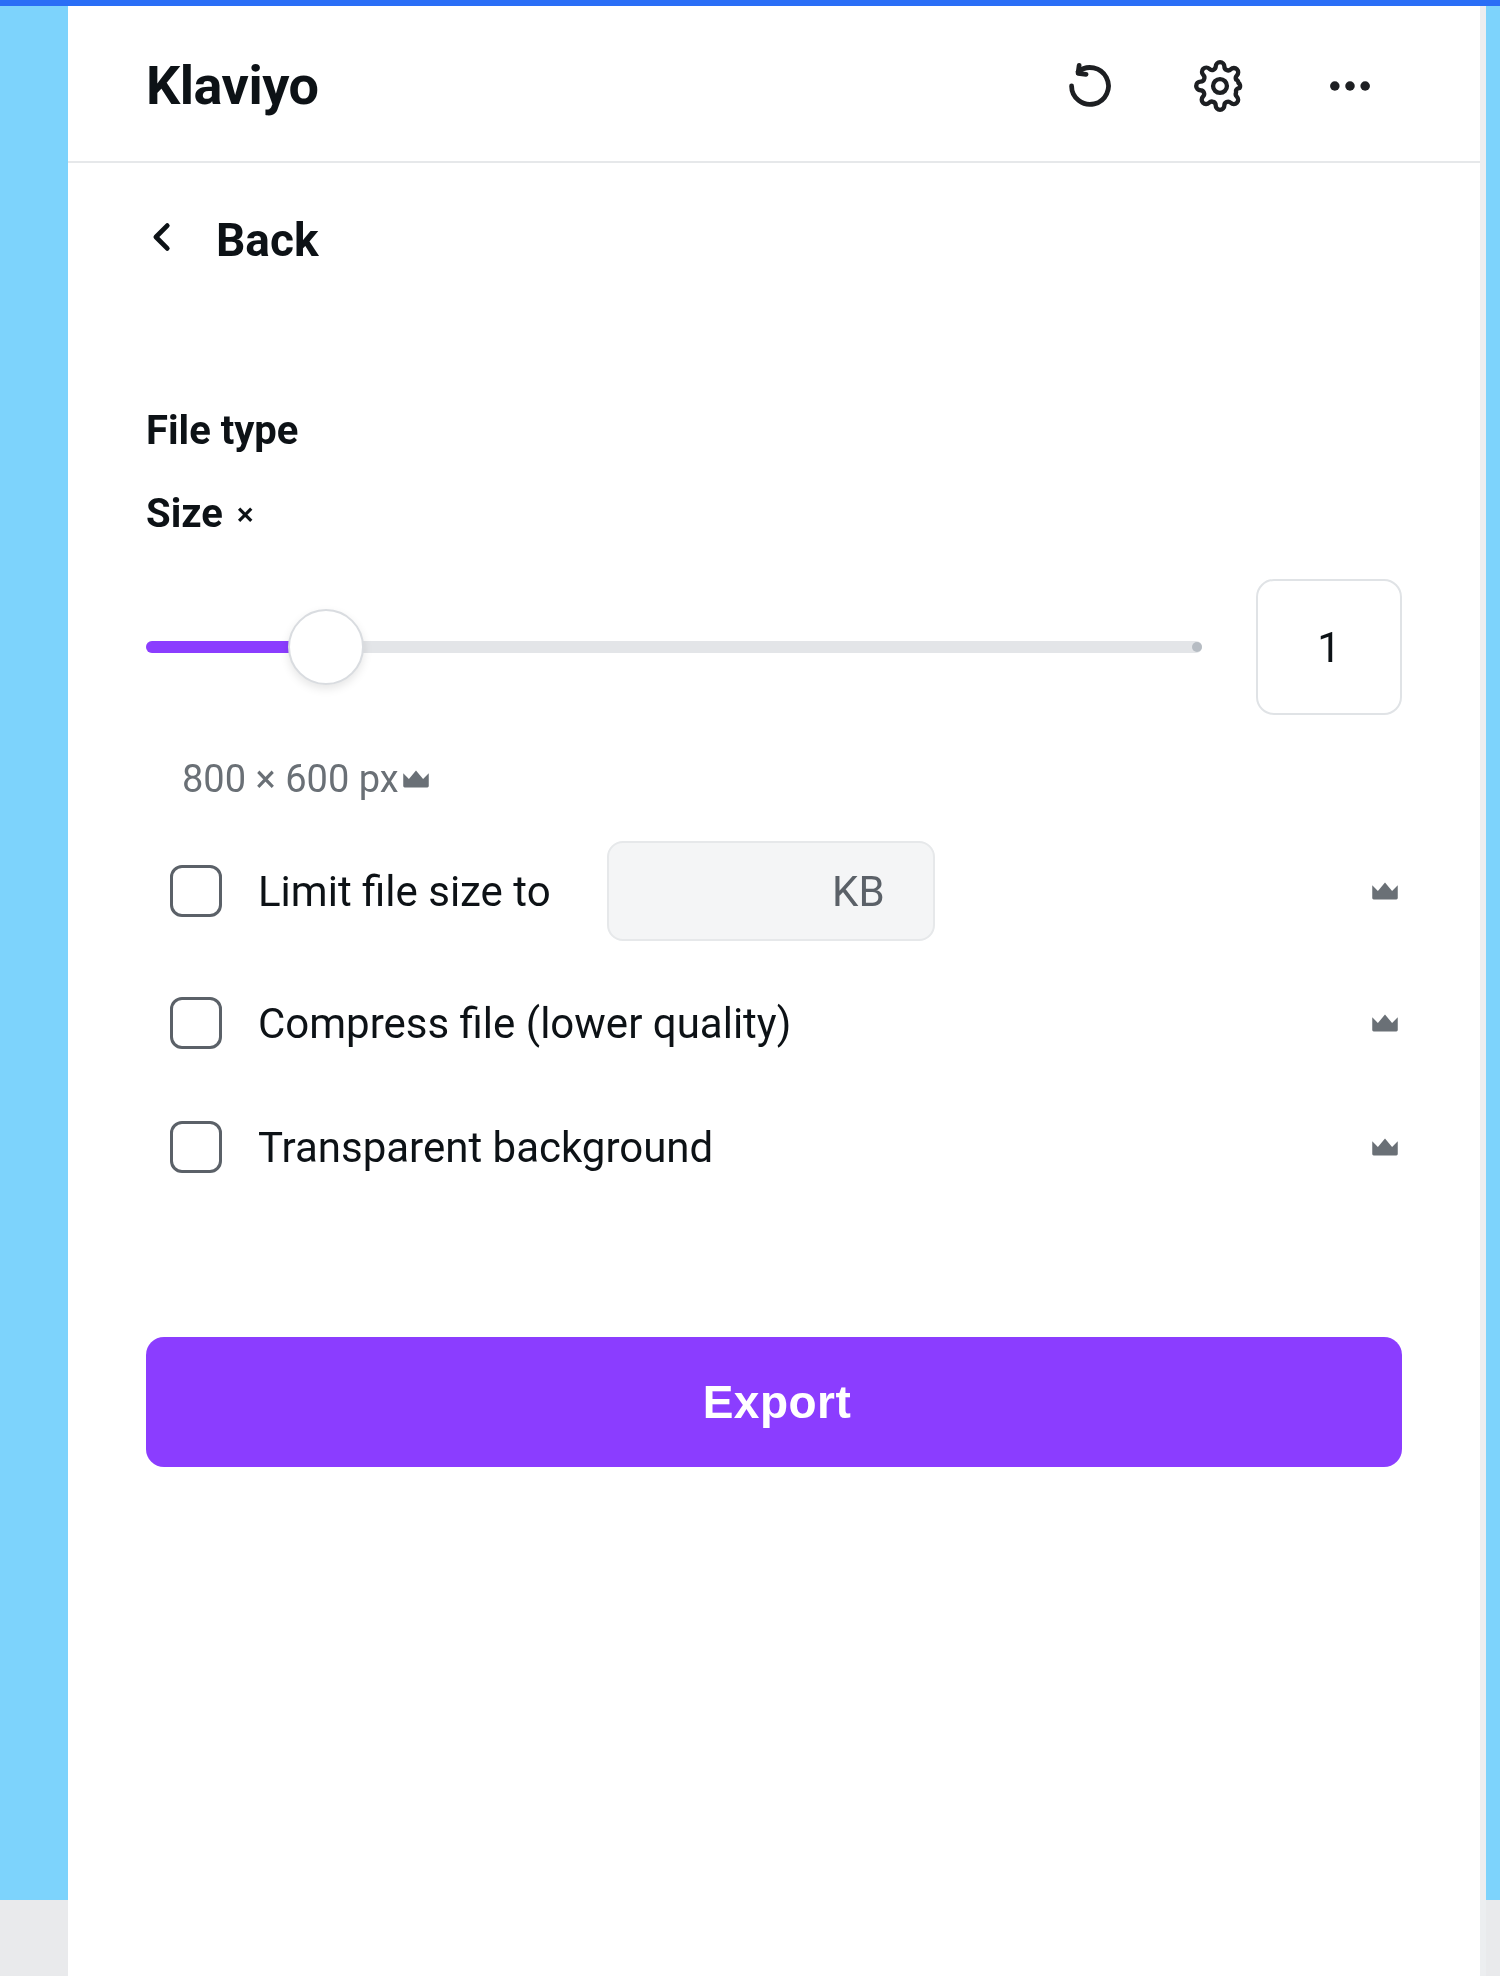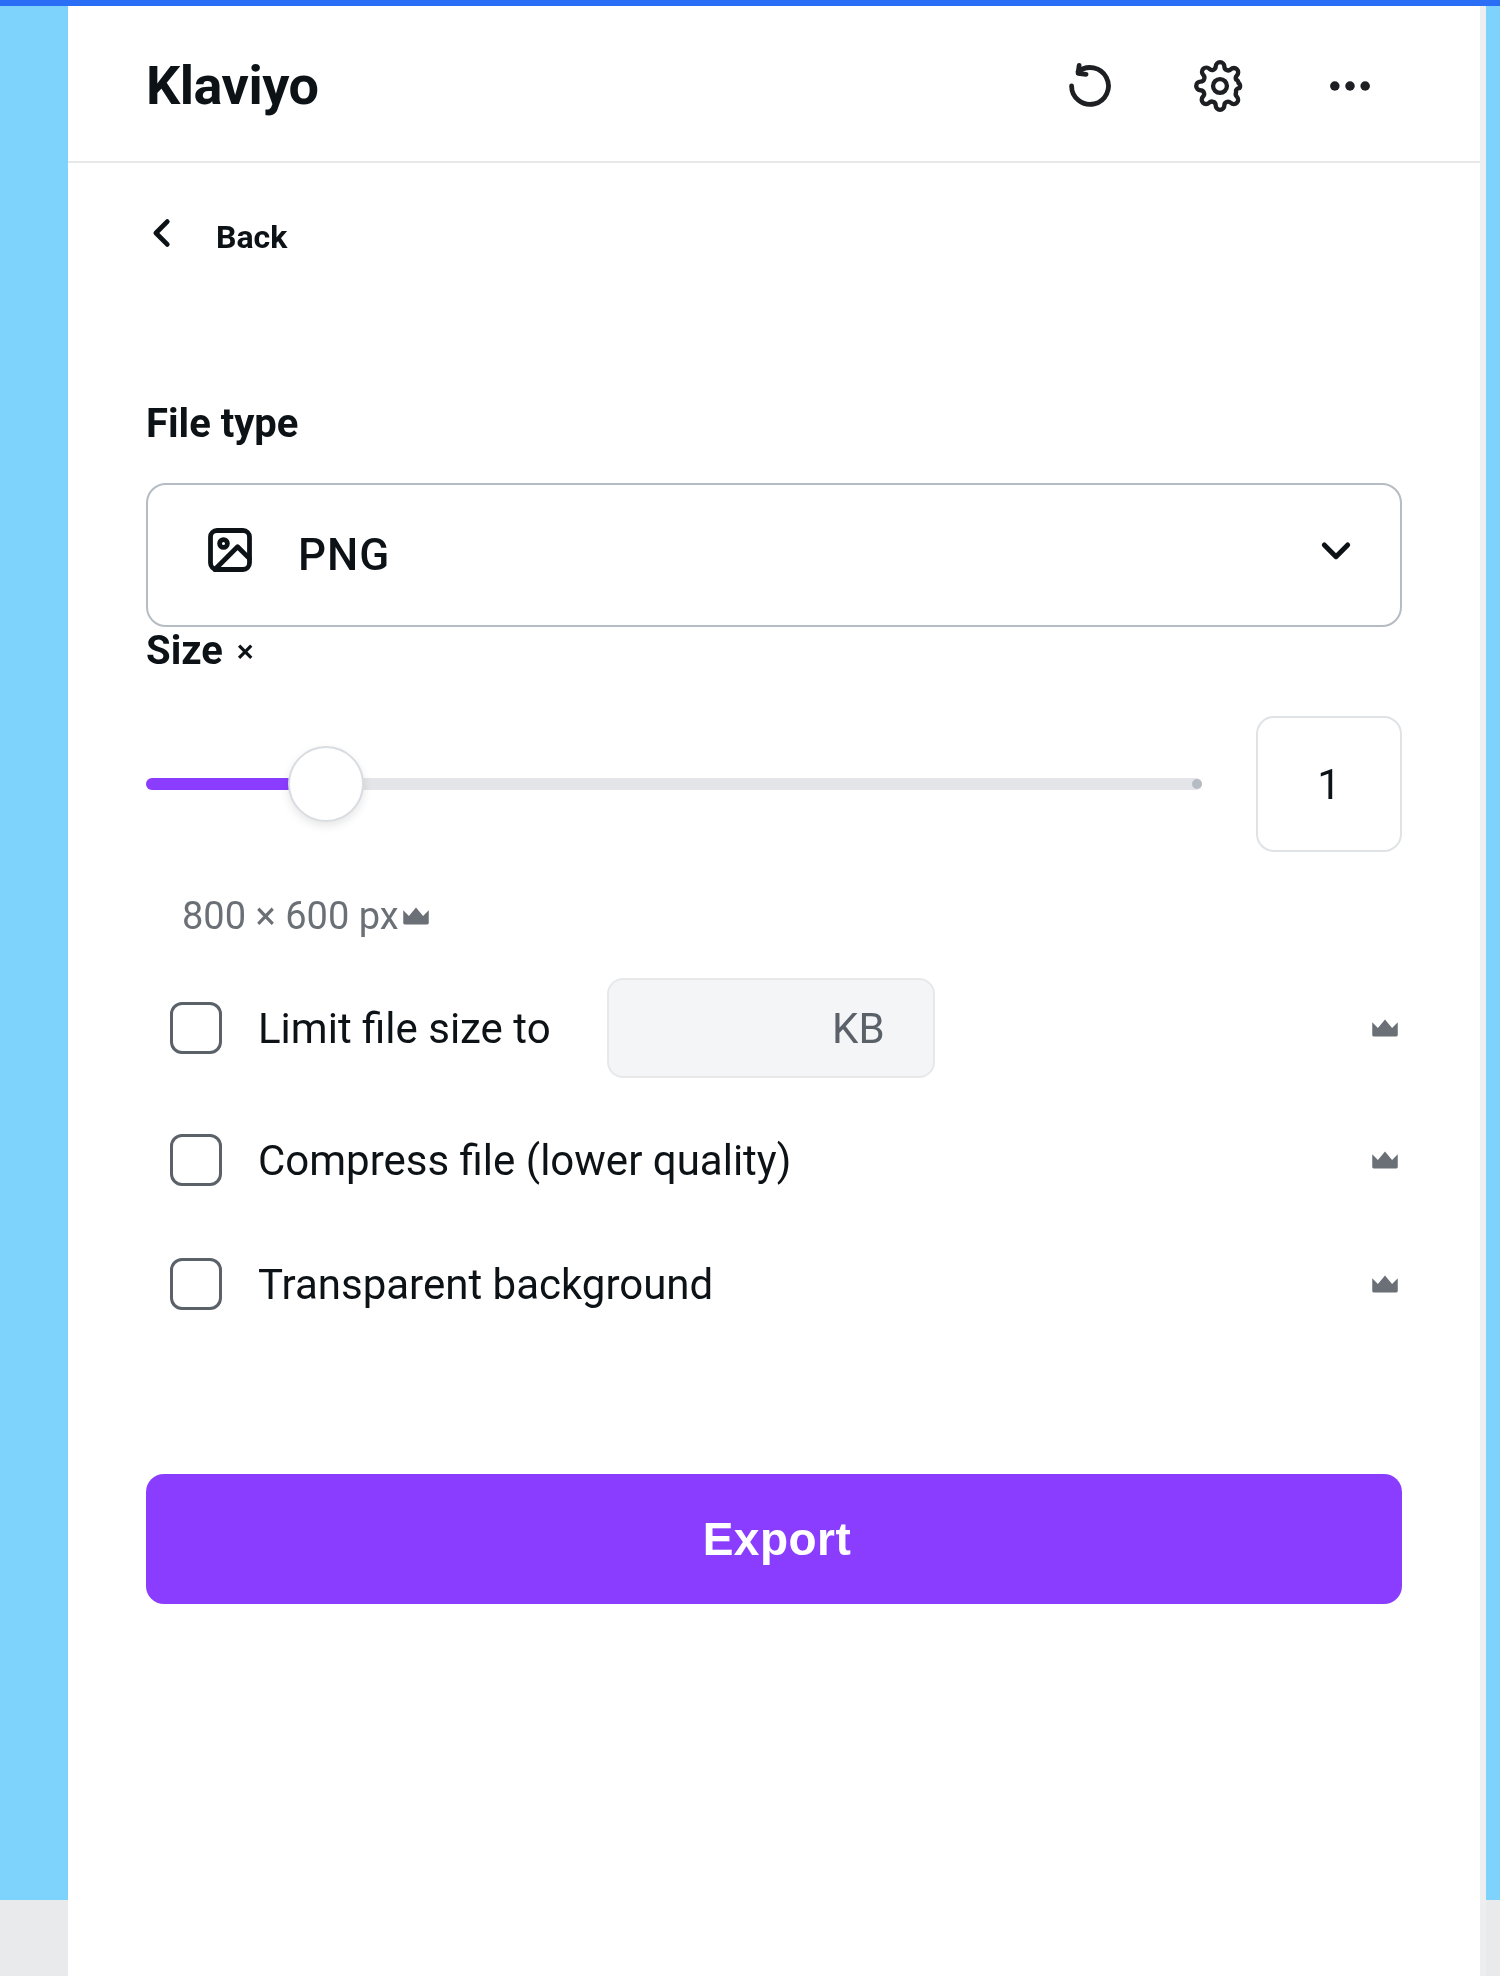--- a/index.html
+++ b/index.html
@@ -56,21 +56,21 @@
   .icon-btn svg{ width:52px; height:52px; display:block; }
   
   .back-row{
     display:flex;
     align-items:center;
     gap:36px;
     padding:50px 78px 10px 78px;
     cursor:pointer;
   }
   .back-chevron svg{width:34px;height:34px;}
-  .back-label{ font-weight:700; font-size:32px; }
+  .back-label{ font-weight:700; font-size:46px; }
   
   .content{
     padding:0 78px;
   }
   .section-label{
     font-weight:700;
     font-size:40px;
     margin-top:130px;
     margin-bottom:36px;
   }
@@ -258,37 +258,20 @@
               <polyline points="15 4 7 12 15 20"></polyline>
             </svg>
         </span>
         <span class="back-label">Back</span>
       </div>
 
       <div class="content">
 
         <div class="section-label">File type</div>
 
-        <div class="select">
-          <div class="left">
-            <span class="img-icn">
-              <svg viewBox="0 0 24 24" fill="none" stroke="#0d1216" stroke-width="2.2" stroke-linecap="round" stroke-linejoin="round">
-                <rect x="3" y="3" width="18" height="18" rx="3"></rect>
-                <circle cx="9" cy="9" r="1.8"></circle>
-                <path d="M21 16l-5.5-5.5L5 21"></path>
-              </svg>
-            </span>
-            <span class="filetype-label">PNG</span>
-          </div>
-          <span class="chev">
-            <svg viewBox="0 0 24 24" fill="none" stroke="#0d1216" stroke-width="3" stroke-linecap="round" stroke-linejoin="round">
-                <polyline points="5 9 12 16 19 9"></polyline>
-              </svg>
-          </span>
-        </div>
 
         <div class="size-label">
           <span>Size</span>
           <span class="sub">×</span>
         </div>
 
         <div class="slider-row">
           <div class="slider-wrap">
             <div class="track"></div>
             <div class="track-fill"></div>

